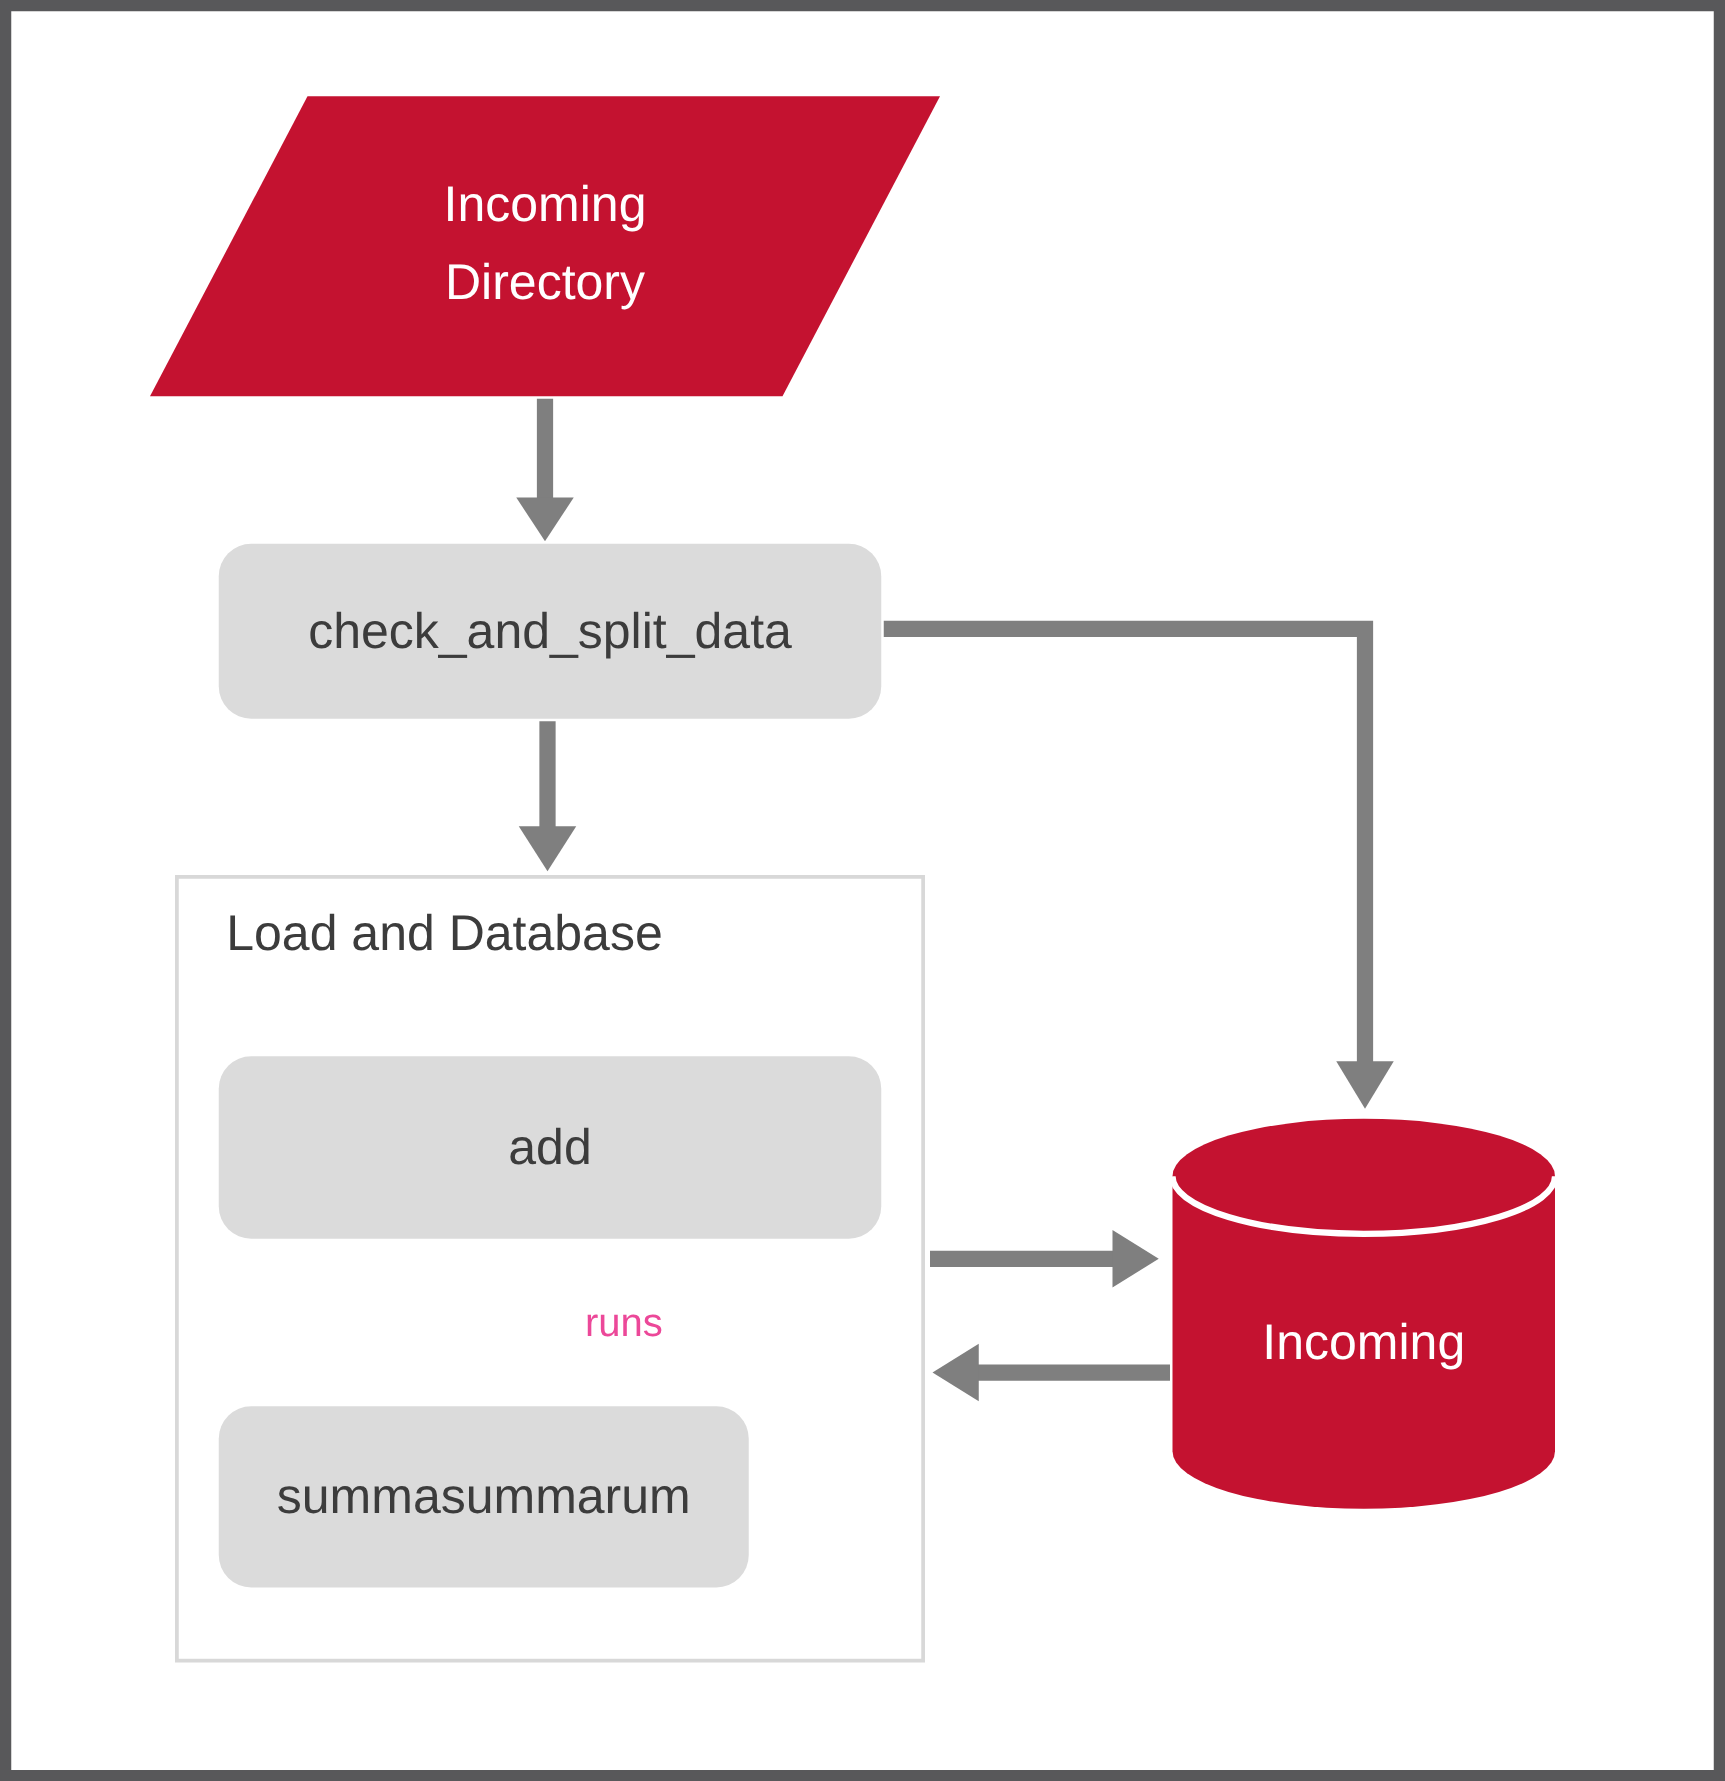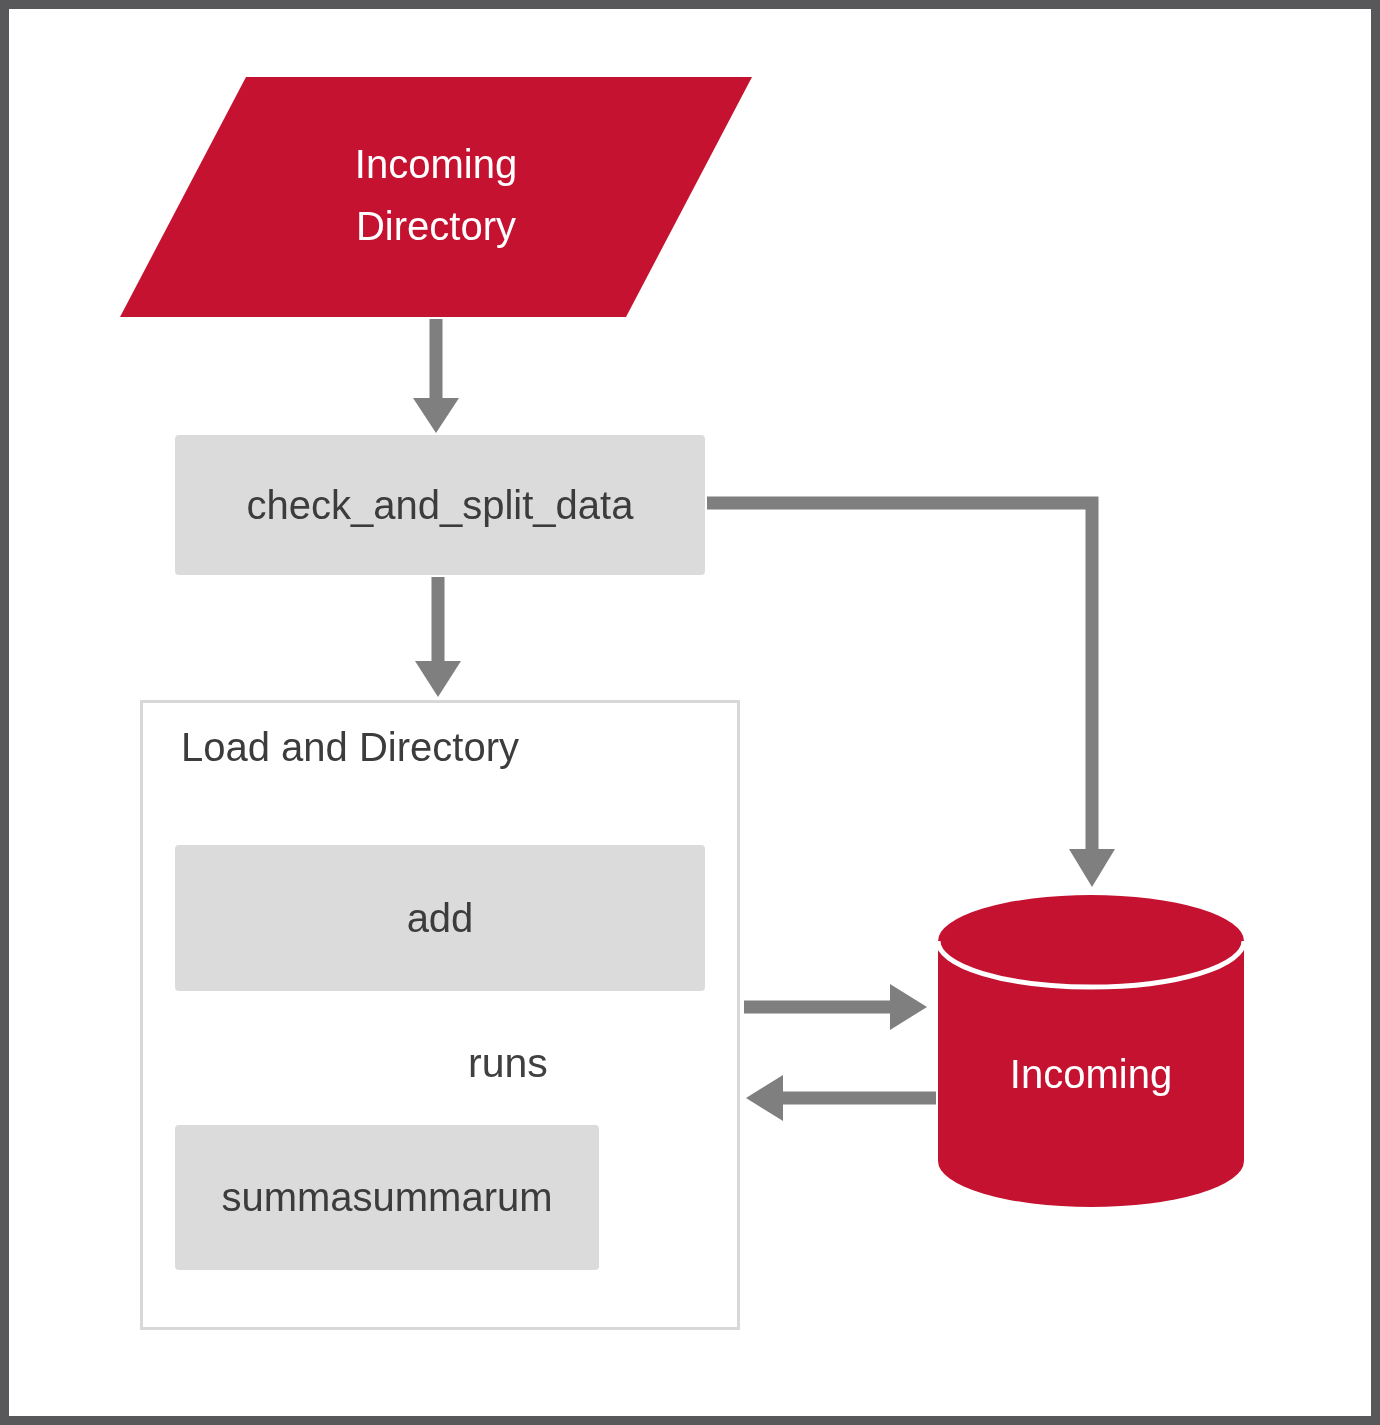--- a/index.html
+++ b/index.html
@@ -36,21 +36,21 @@
   }
   .node {
     position: absolute;
     display: flex;
     align-items: center;
     justify-content: center;
     text-align: center;
   }
   .gray-box {
     background: var(--box-gray);
-    border-radius: 4px;
+    border-radius: 26px;
     color: var(--text-dark);
     font-size: 40px;
   }
   .check-box { left: 175px; top: 435px; width: 530px; height: 140px; }
   .add-box   { left: 175px; top: 845px; width: 530px; height: 146px; }
   .summa-box { left: 175px; top: 1125px; width: 424px; height: 145px; }
   .incoming-text {
     left: 286px; top: 130px; width: 300px; height: 130px;
     color: #ffffff; font-size: 40px; line-height: 1.55;
   }
@@ -63,22 +63,22 @@
   }
   .group-title {
     position: absolute;
     left: 38px; top: 22px;
     font-size: 40px;
     color: var(--text-dark);
     white-space: nowrap;
   }
   .edge-label {
     position: absolute;
-    font-size: 41px;
-    color: #404040;
+    font-size: 32px;
+    color: #ec4899;
   }
   .runs-label { left: 468px; top: 1040px; }
   .db-text {
     left: 938px; top: 1048px; width: 306px; height: 52px;
     color: #ffffff; font-size: 40px;
   }
   .edge { stroke: var(--arrow-gray); stroke-width: 13; fill: none; }
   .edge-head { fill: var(--arrow-gray); stroke: none; }
   .fill-red { fill: var(--red); }
   .cyl-seam { stroke: #ffffff; stroke-width: 5; fill: none; }
@@ -119,21 +119,21 @@
 
   <div class="node incoming-text">
     <span>Incoming Directory</span>
   </div>
 
   <div class="node gray-box check-box">
     <span>check_and_split_data</span>
   </div>
 
   <div class="group-box">
-    <div class="group-title">Load and Directory</div>
+    <div class="group-title">Load and Database</div>
   </div>
 
   <div class="node gray-box add-box">
     <span>add</span>
   </div>
 
   <div class="edge-label runs-label">runs</div>
 
   <div class="node gray-box summa-box">
     <span>summasummarum</span>

